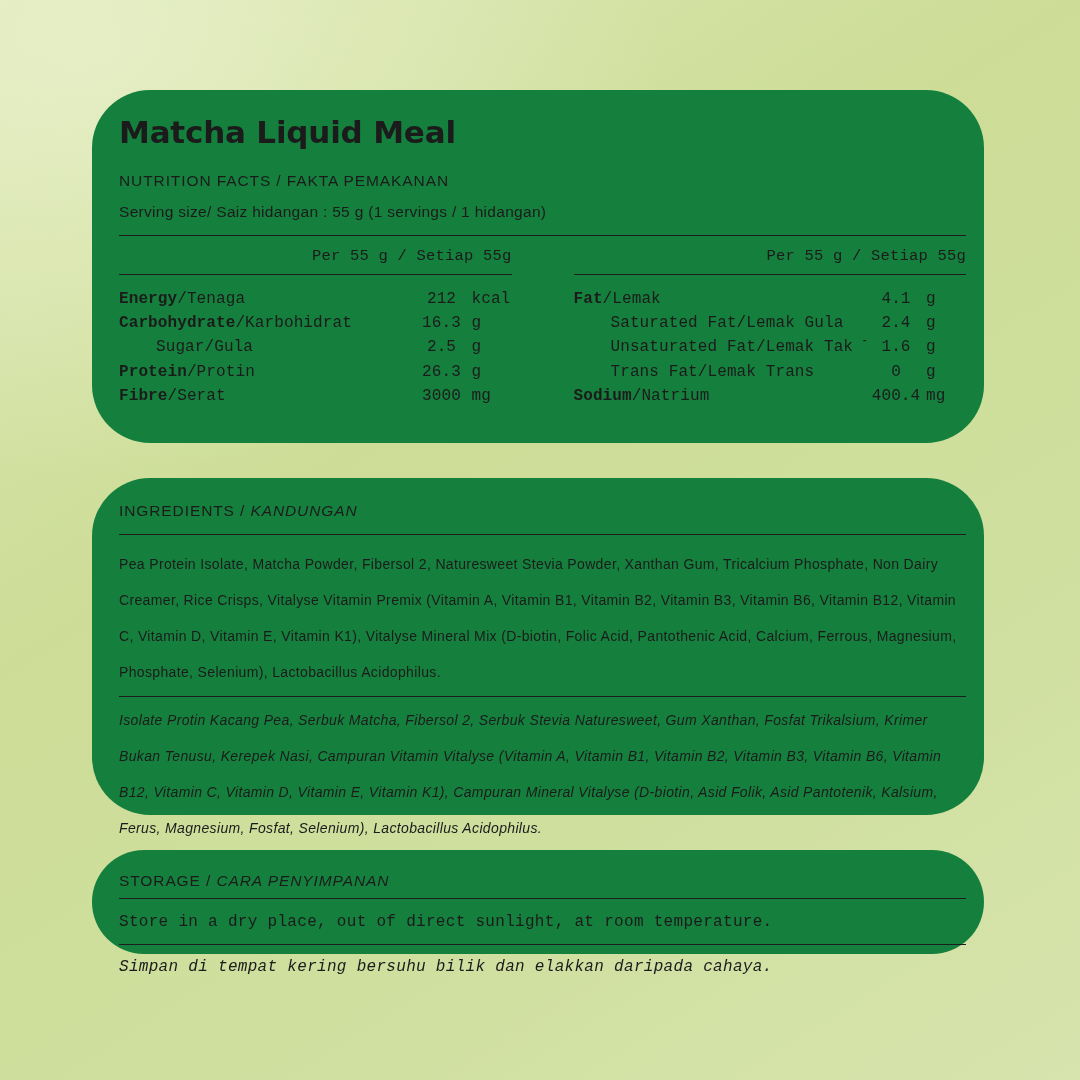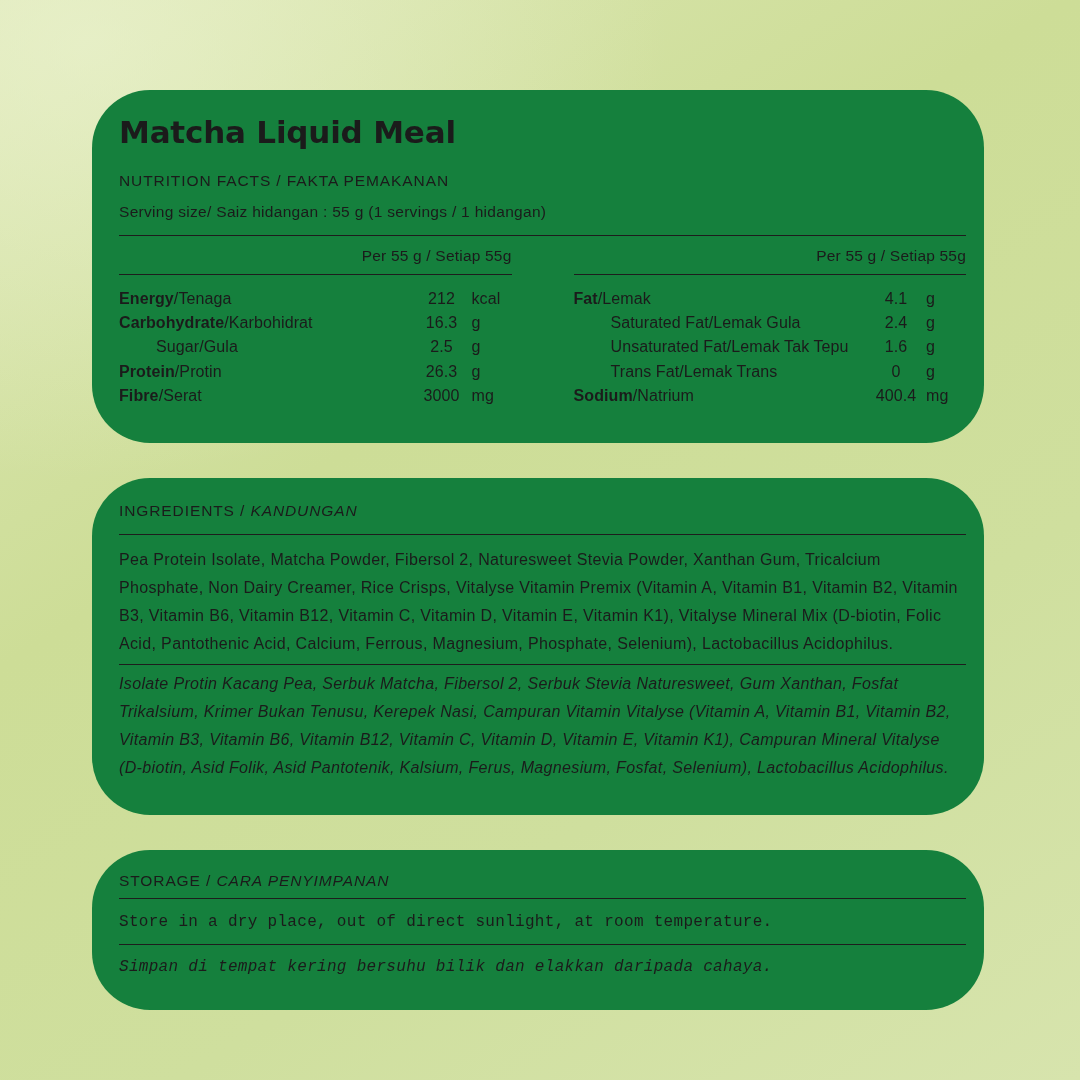--- a/index.html
+++ b/index.html
@@ -10,49 +10,49 @@
     background:
       radial-gradient(120% 90% at 8% 4%, rgba(240,246,216,.55) 0%, rgba(240,246,216,0) 45%),
       linear-gradient(148deg,#dce7b4 0%,#cddd97 38%,#cfdf9e 68%,#d7e4ad 100%);
   }
   .card{
     position:absolute;left:92px;width:892px;background:#15803d;
     border-radius:58px;box-sizing:border-box;
   }
   #nutrition-card{top:90px;height:353px;padding:25px 18px 0 27px;}
   #ingredients-card{top:478px;height:337px;padding:23px 18px 0 27px;}
-  #storage-card{top:850px;height:160px;padding:21px 18px 0 27px;}
+  #storage-card{top:850px;height:104px;padding:21px 18px 0 27px;}
 
   .product-title{
     font-size:31px;font-weight:800;letter-spacing:-.2px;line-height:1.15;
     font-family:"DejaVu Sans","Liberation Sans",sans-serif;
   }
   .sec-heading{font-size:15.5px;letter-spacing:.9px;line-height:19px;}
   .sec-heading .ital{font-style:italic;}
   .serving-line{margin-top:12px;font-size:15.5px;letter-spacing:.3px;line-height:19px;}
   .subtitle{margin-top:20px;}
 
   .rule{border:none;border-top:1.6px solid #1d1d1d;margin:0;}
   .rule-full{margin-top:14px;}
 
-  .cols{display:flex;gap:62px;}
+  .cols{display:flex;gap:62px;font-family:Liberation Mono, monospace;}
   .col{flex:1;min-width:0;}
   .col-header{
     text-align:right;font-size:15.5px;letter-spacing:.2px;
     padding:11px 0 9px;border-bottom:1.6px solid #1d1d1d;
   }
   .rows{padding-top:12px;}
   .nrow{display:flex;align-items:baseline;line-height:24.3px;font-size:16px;letter-spacing:.1px;}
   .nlabel{flex:1;white-space:nowrap;overflow:hidden;}
   .nlabel b{font-weight:700;}
   .nlabel.indent{padding-left:37px;}
   .nval{width:60px;text-align:center;flex:none;}
   .nunit{width:40px;text-align:left;flex:none;}
 
-  .para{font-size:16px;line-height:28px;letter-spacing:.35px;}
+  .para{font-size:14px;line-height:36px;letter-spacing:.35px;}
   .para-en{margin-top:11px;}
   .para-my{margin-top:5px;font-style:italic;}
   .rule-mid{margin-top:6px;}
 
   #storage-card .rule-a{margin-top:8px;}
   .storage-line{font-size:16px;letter-spacing:.3px;line-height:17px;font-family:Liberation Mono, monospace;}
   .st-en{margin-top:15px;}
   .rule-b{margin-top:13px;}
   .st-my{margin-top:14px;font-style:italic;}
 </style>

